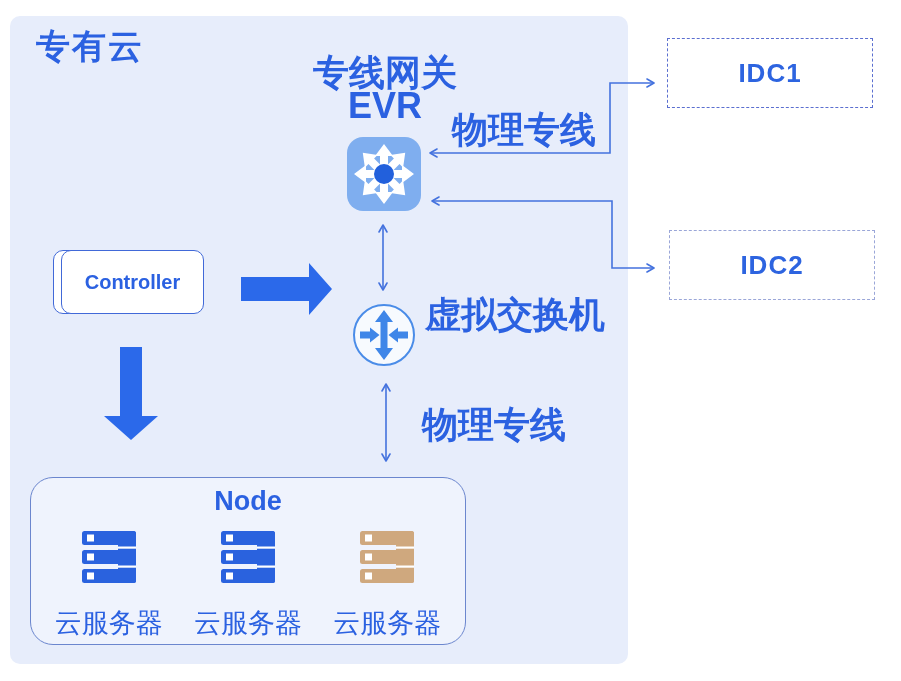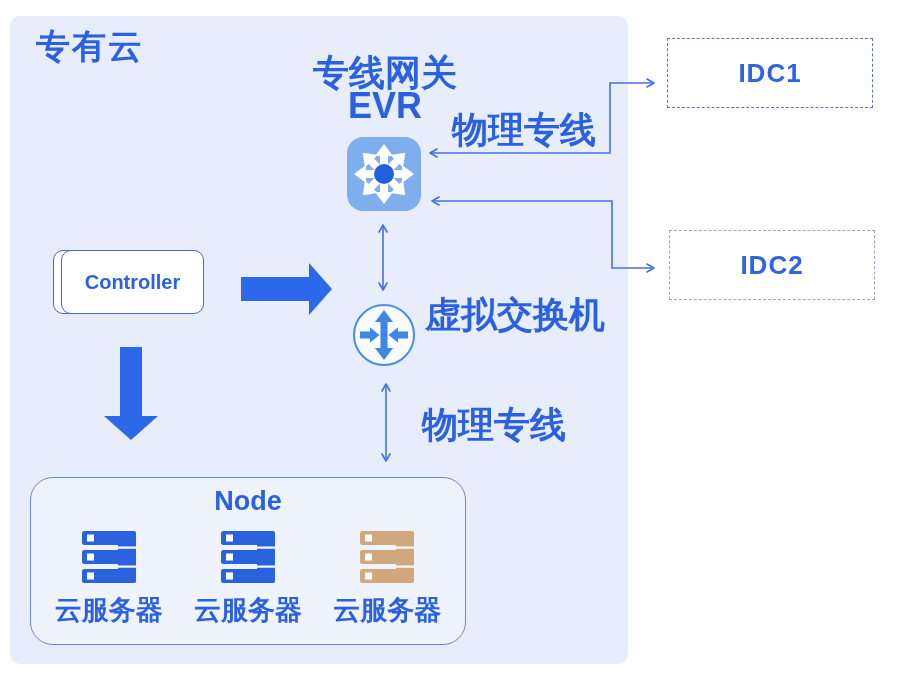--- a/index.html
+++ b/index.html
@@ -37,21 +37,21 @@
 
   .node-box{left:30px;top:477px;width:436px;height:168px;background:var(--node-fill);
     border:1.6px solid var(--node-border);border-radius:23px;}
   .node-title{margin-top:8px;text-align:center;font-size:27px;font-weight:700;color:var(--primary-blue);}
   .servers{display:flex;justify-content:space-around;padding:0 8px;margin-top:14px;}
   .server-item{display:flex;flex-direction:column;align-items:center;width:142px;}
   .server-item .bar{fill:var(--server-blue);}
   .server-item.tan .bar{fill:var(--server-tan);}
   .server-item .slit{fill:#fff;}
   .server-item .led{fill:#fff;}
-  .server-label{margin-top:9px;font-size:27px;font-weight:700;color:var(--primary-blue);}
+  .server-label{margin-top:22px;font-size:27px;font-weight:400;color:var(--primary-blue);}
 
   .idc-box{width:206px;height:70px;background:var(--idc-fill);display:flex;align-items:center;justify-content:center;}
   .idc1{left:667px;top:38px;border:1.6px dashed var(--idc1-border);}
   .idc2{left:669px;top:230px;border:1.6px dashed var(--idc2-border);}
   .idc-text{font-size:26px;font-weight:700;color:var(--text-blue);letter-spacing:1px;}
 
   .overlay{left:0;top:0;pointer-events:none;}
   .conn{stroke:var(--line-blue);stroke-width:1.6;fill:none;}
   .arrowhead{stroke:var(--line-blue);stroke-width:1.6;fill:none;stroke-linecap:round;stroke-linejoin:round;}
   .solid-arrow{fill:var(--solid-arrow);}

